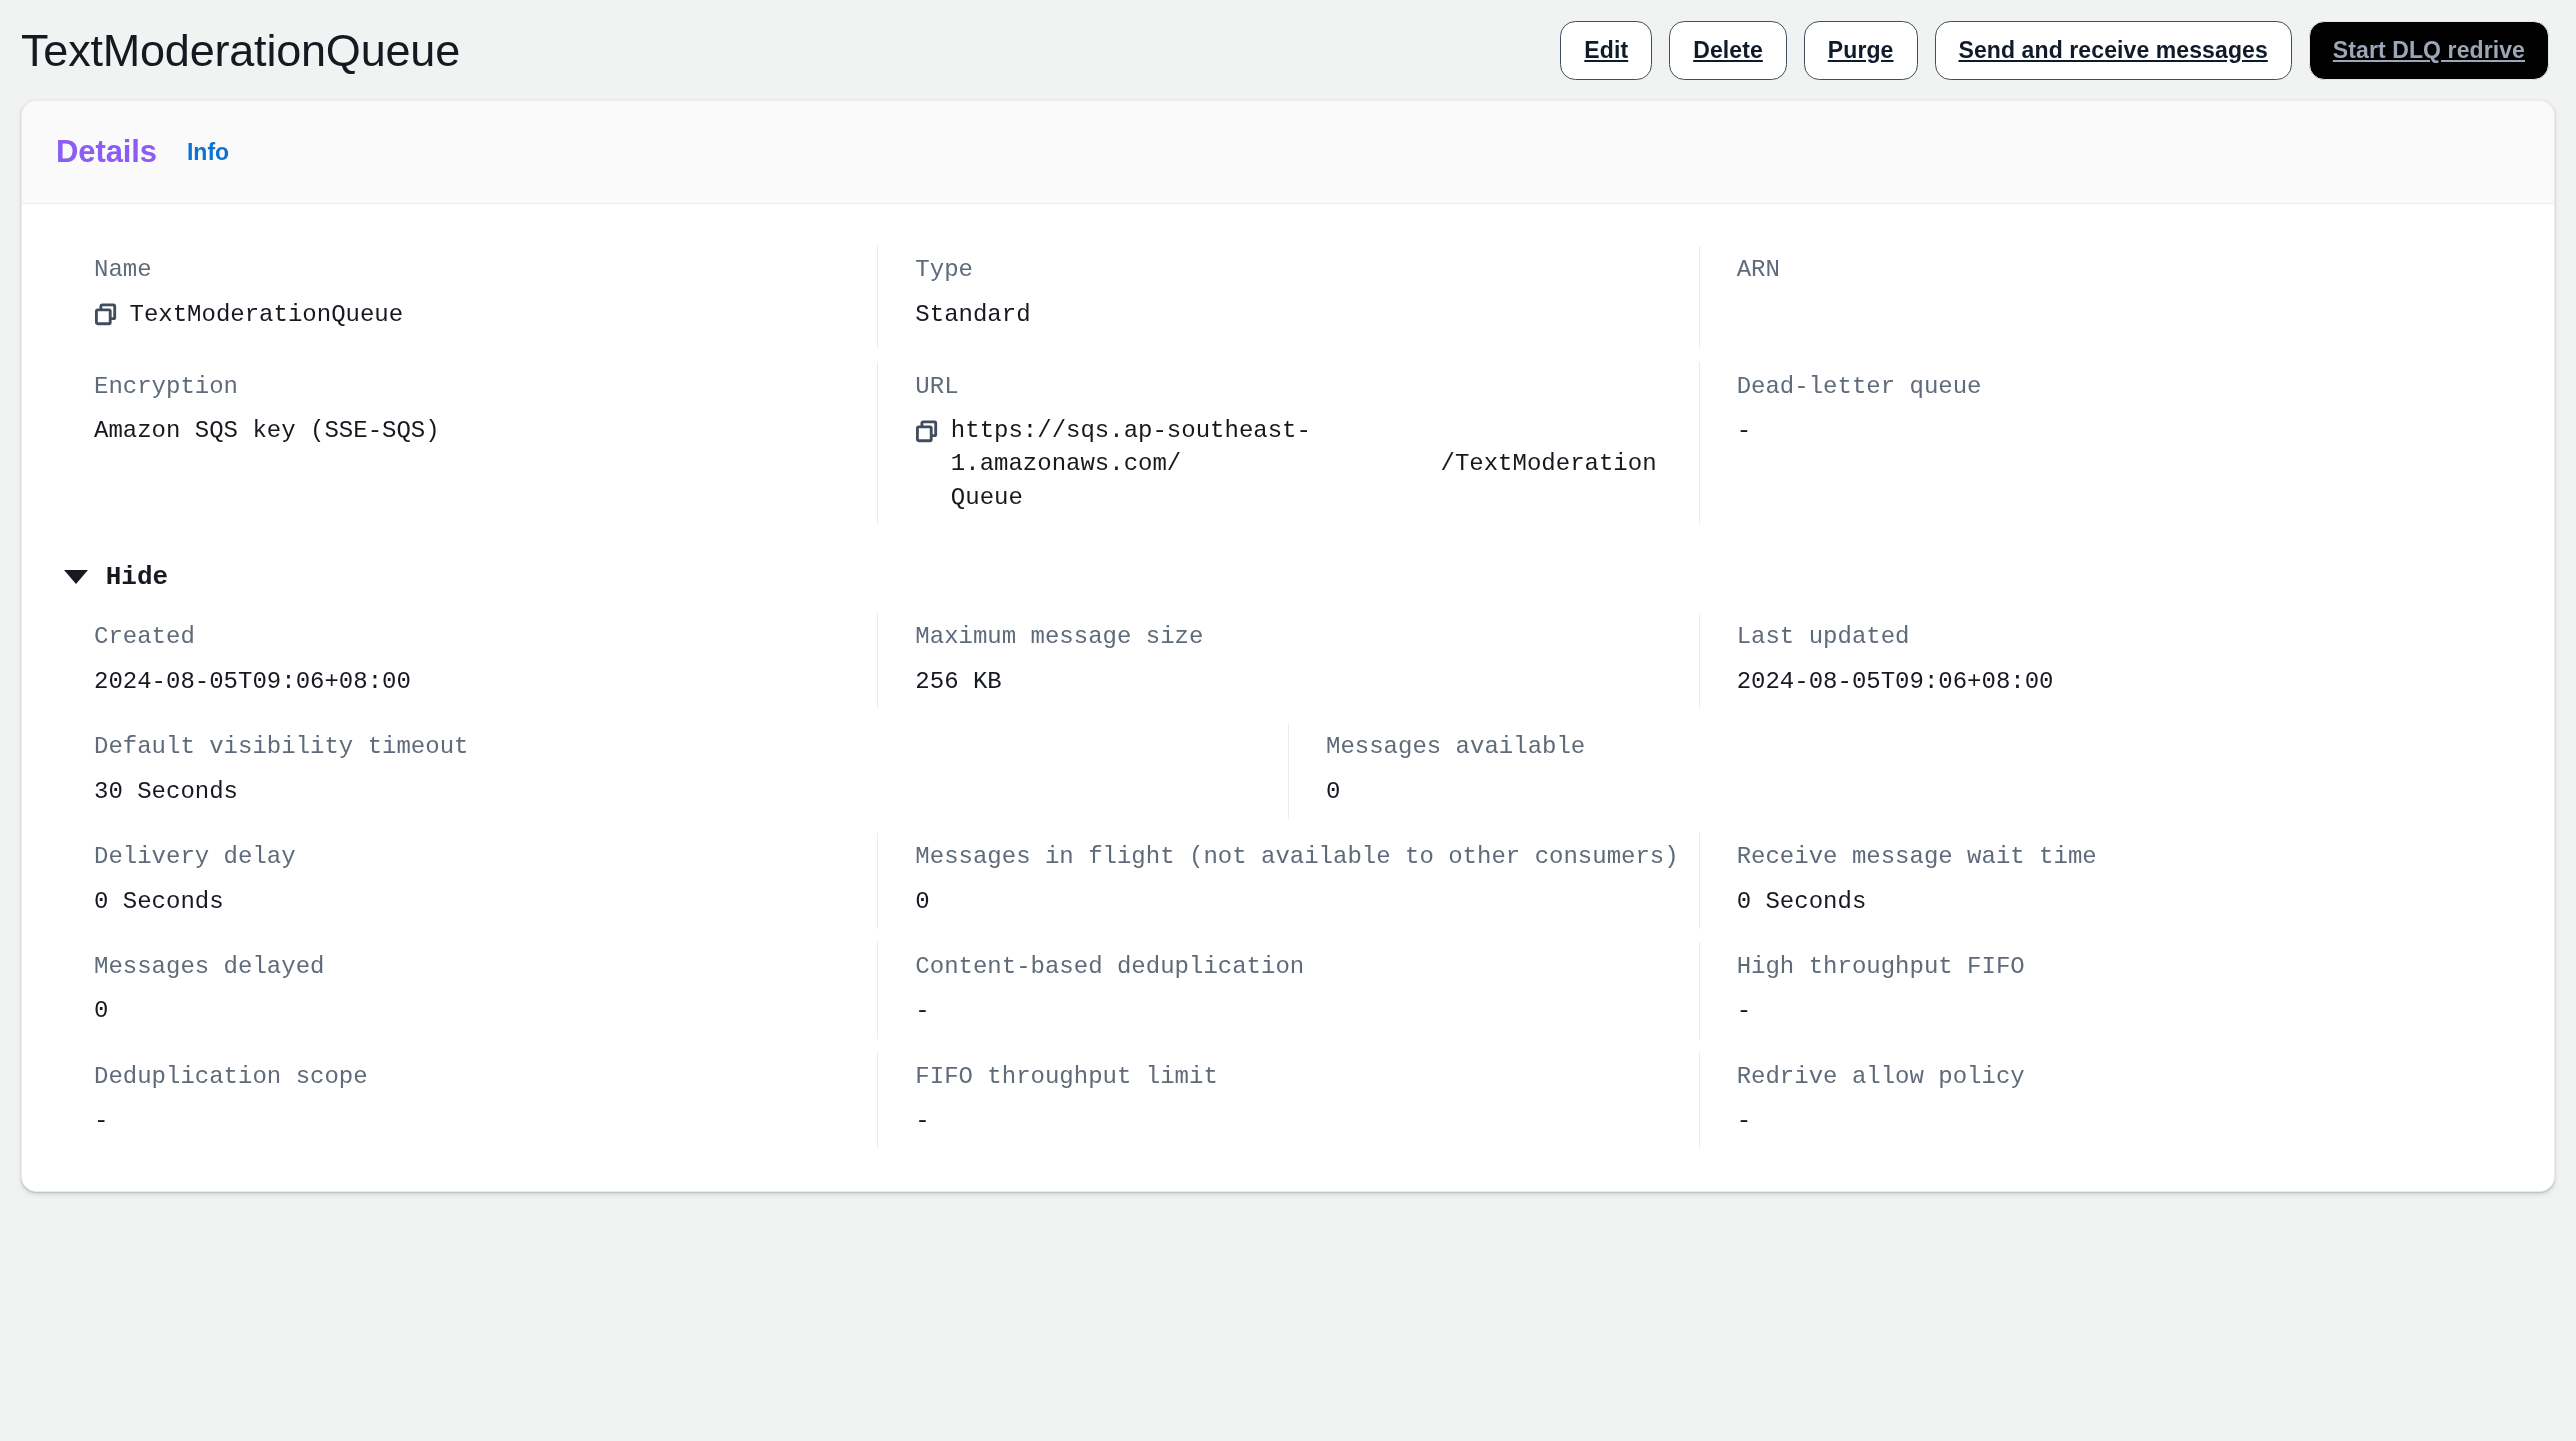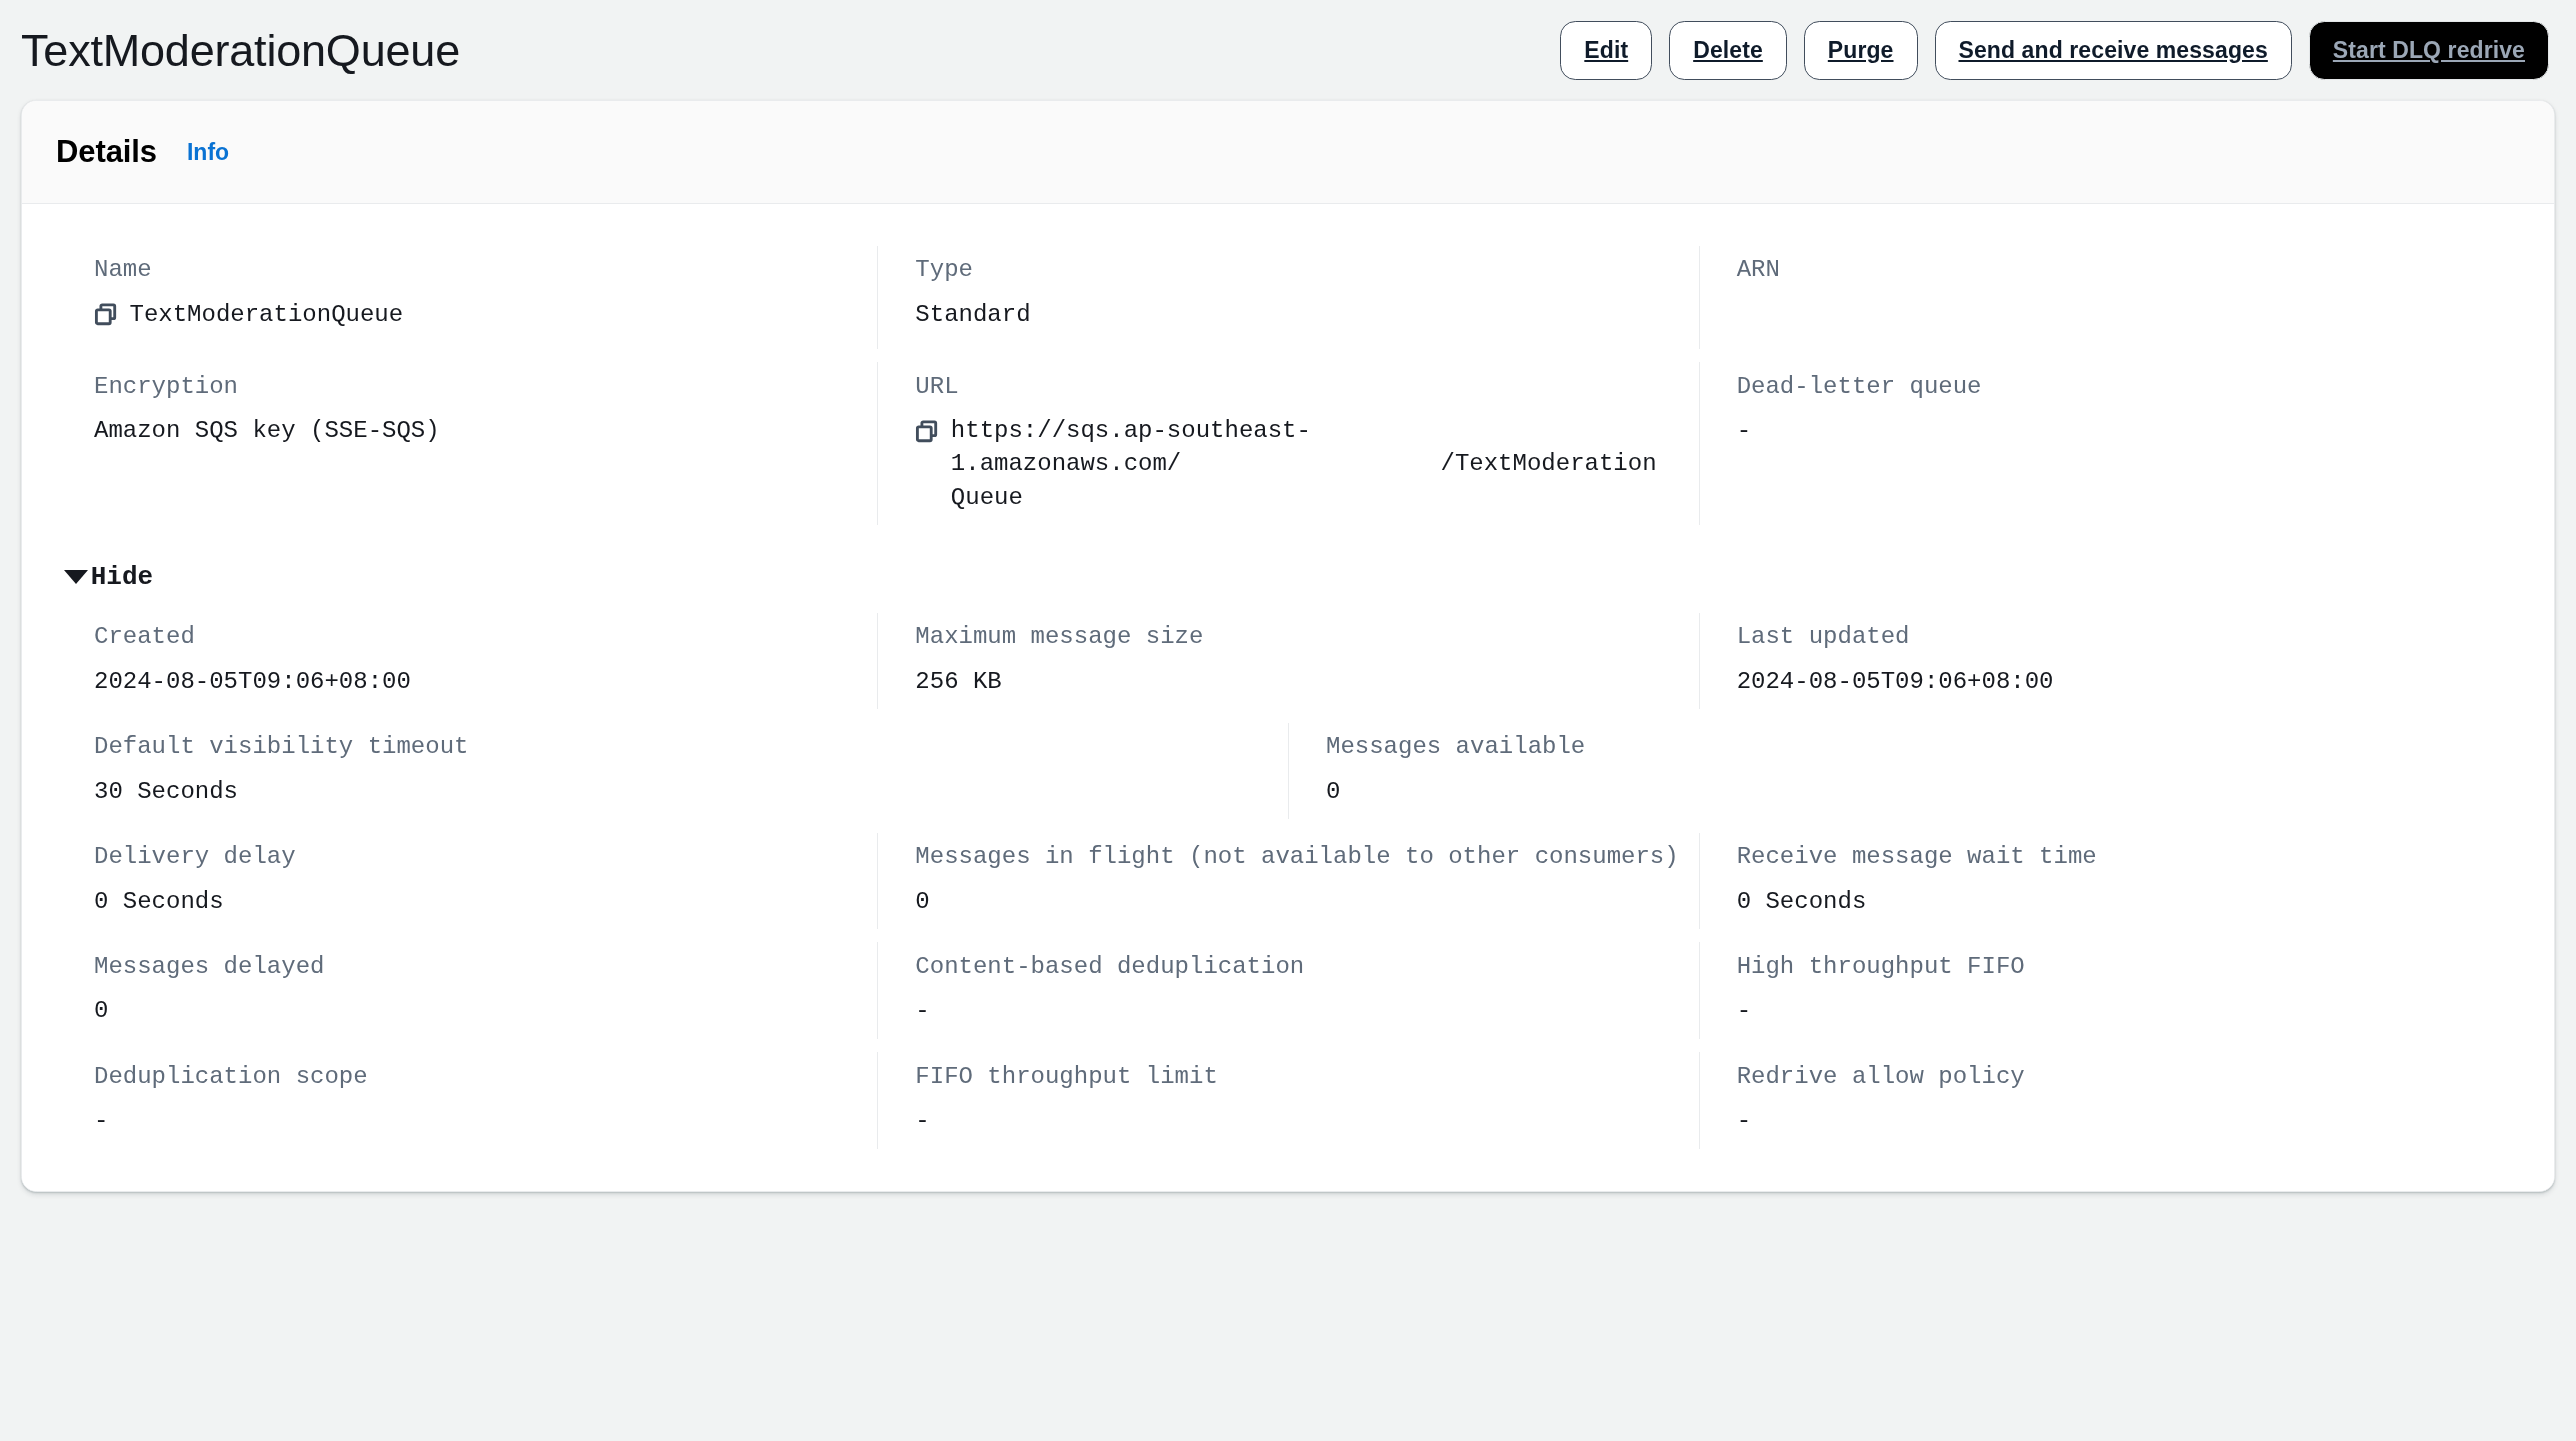--- a/index.html
+++ b/index.html
@@ -68,21 +68,21 @@
     background: #fafafa;
     height: 103px;
     display: flex;
     align-items: center;
     padding: 0 34px;
     border-bottom: 1px solid #e9ebed;
   }
   .panel-title {
     font-size: 31px;
     font-weight: 700;
-    color: #000000;
+    color: #8b5cf6;
     letter-spacing: -0.1px;
   }
   .info-link {
     margin-left: 30px;
     font-size: 23px;
     font-weight: 700;
     color: #0972d3;
     text-decoration: none;
     cursor: pointer;
   }
@@ -133,21 +133,21 @@
   .copy-icon {
     flex: 0 0 auto;
     margin-top: 5.7px;
     cursor: pointer;
   }
 
   
   .hide-toggle {
     display: flex;
     align-items: center;
-    gap: 3px;
+    gap: 18px;
     padding: 27px 0 9.6px 7.7px;
     cursor: pointer;
     width: max-content;
   }
   .caret {
     width: 0; height: 0;
     border-left: 12.4px solid transparent;
     border-right: 12.4px solid transparent;
     border-top: 14.4px solid #16191f;
   }

